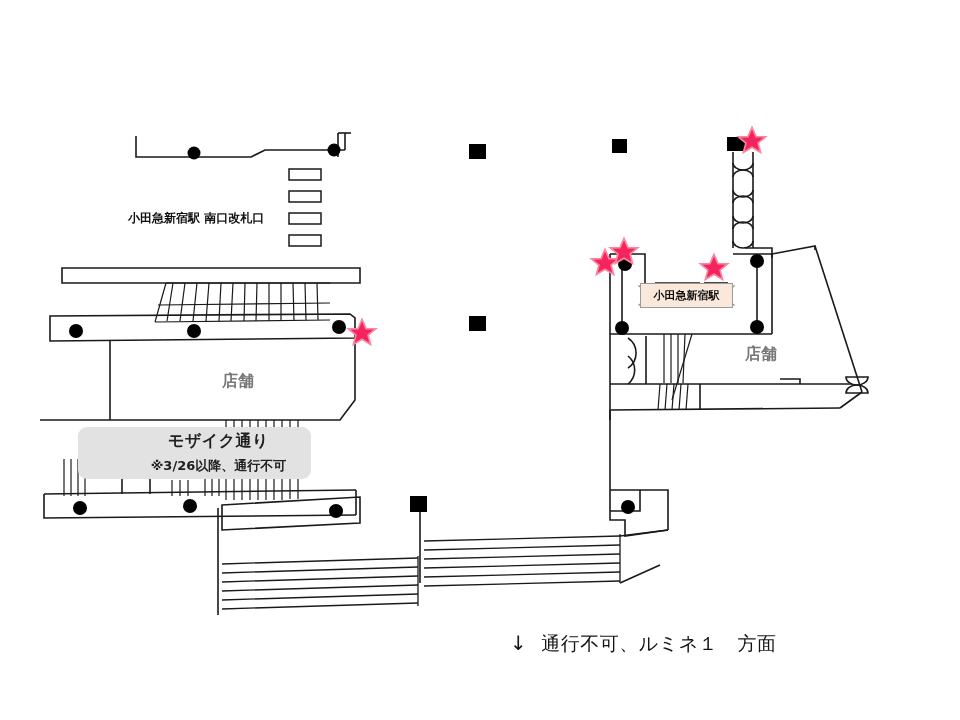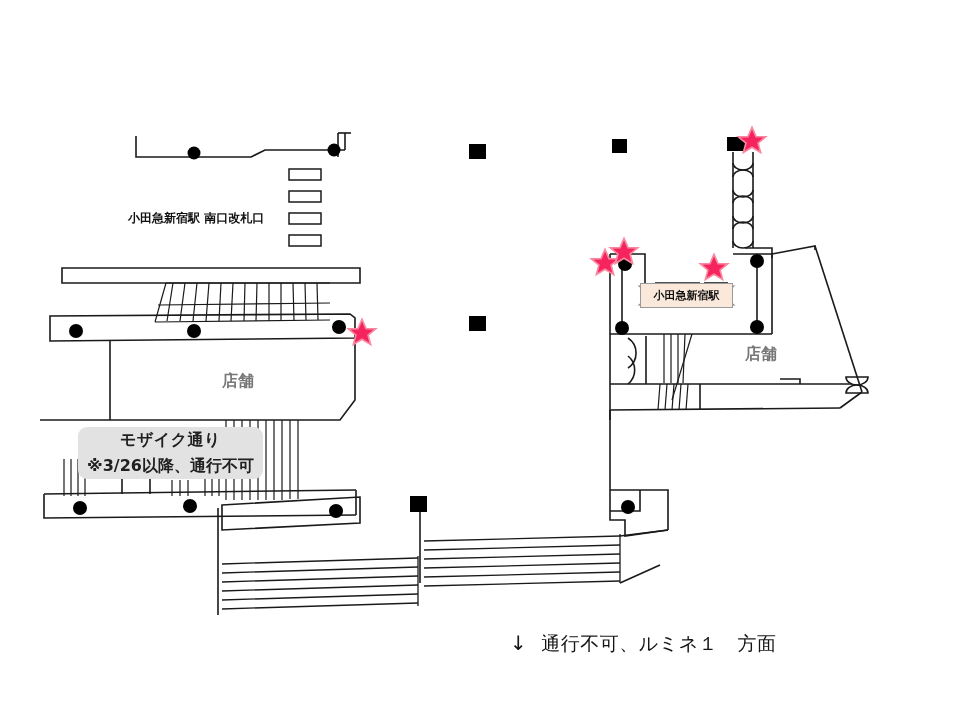--- a/index.html
+++ b/index.html
@@ -89,30 +89,31 @@
     left: 78px;
     top: 427px;
     width: 185px;
     height: 52px;
     background: #e2e2e2;
     border-radius: 9px;
     display: flex;
     flex-direction: column;
     align-items: center;
     justify-content: center;
+    padding-left: 48px;
   }
   #mosaic-title {
     font-size: 16px;
     font-weight: bold;
     color: #202020;
     letter-spacing: 0.5px;
     font-family: "DejaVu Sans", "Liberation Sans", sans-serif;
   }
   #mosaic-note {
-    font-size: 16px;
+    font-size: 13px;
     font-weight: bold;
     color: #202020;
     margin-top: 5px;
     letter-spacing: 0px;
     font-family: "DejaVu Sans", "Liberation Sans", sans-serif;
   }
 </style>
 </head>
 <body>
 

